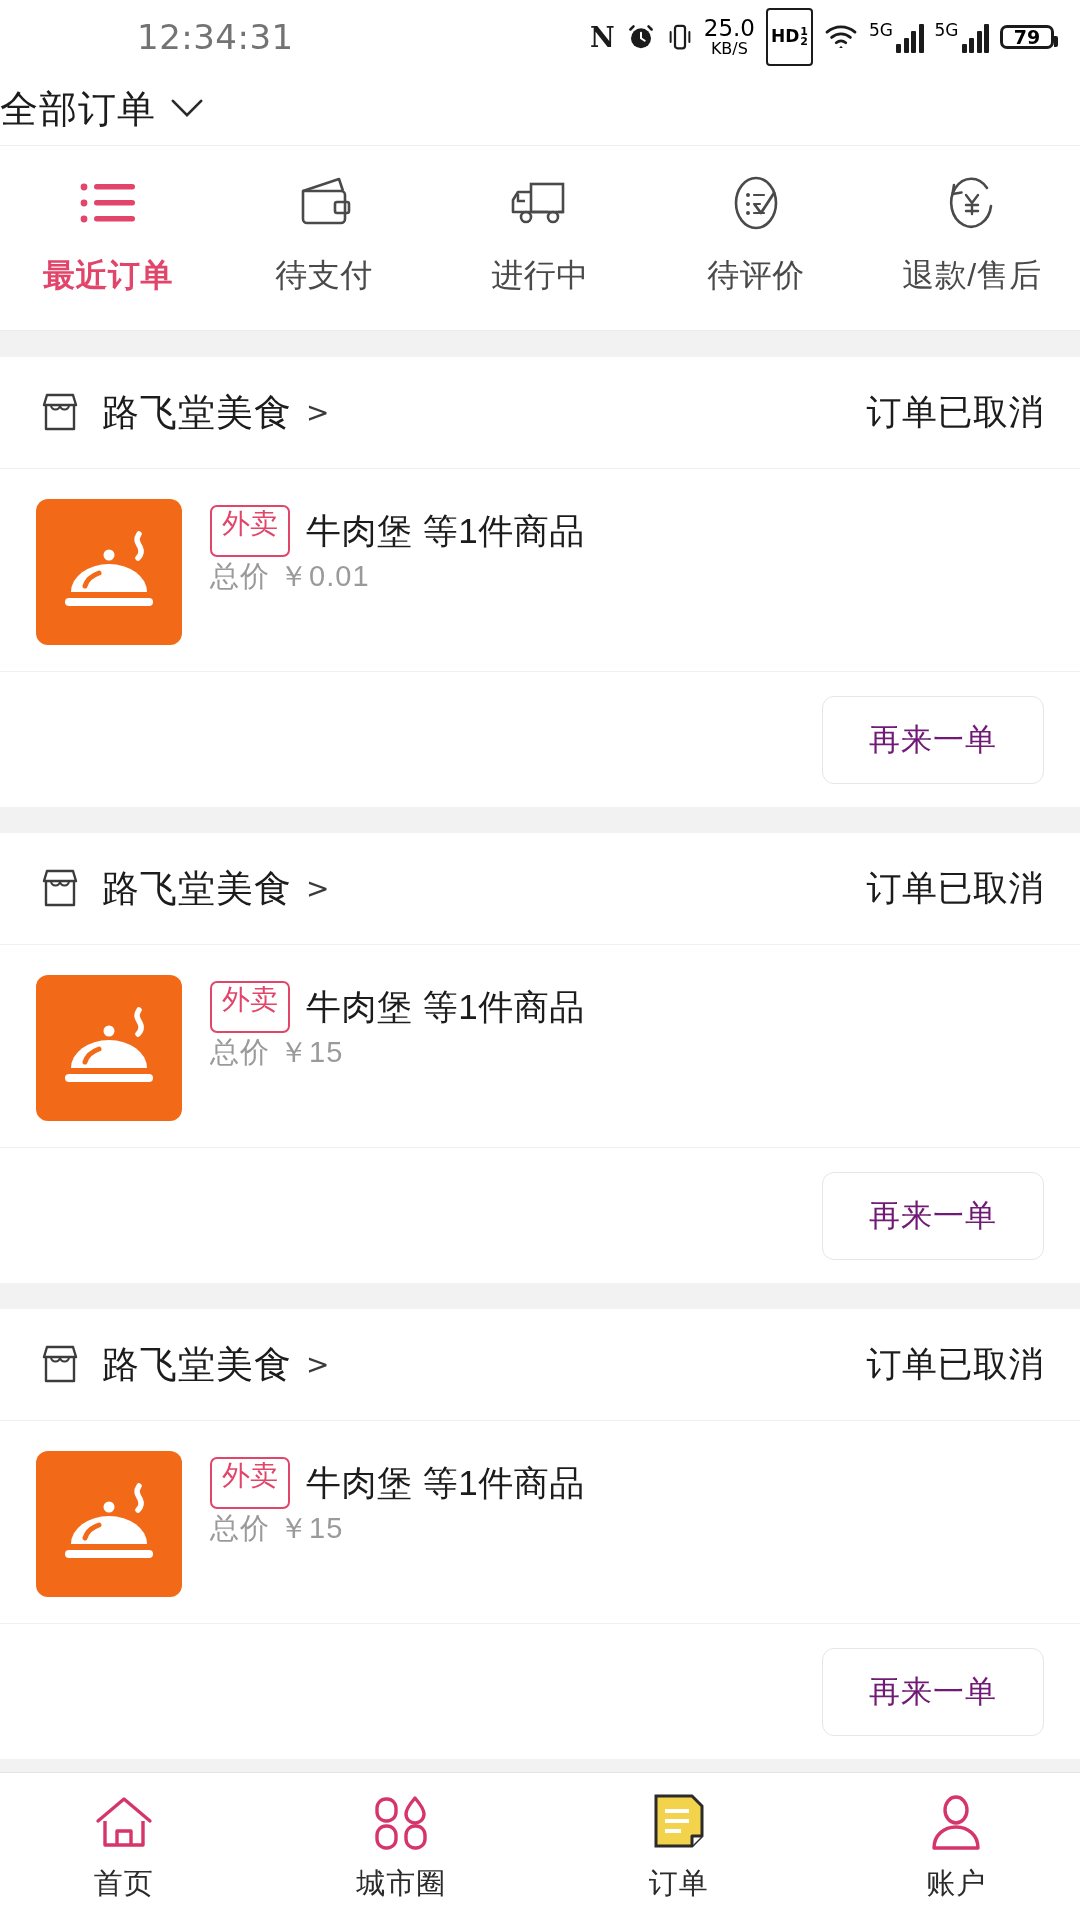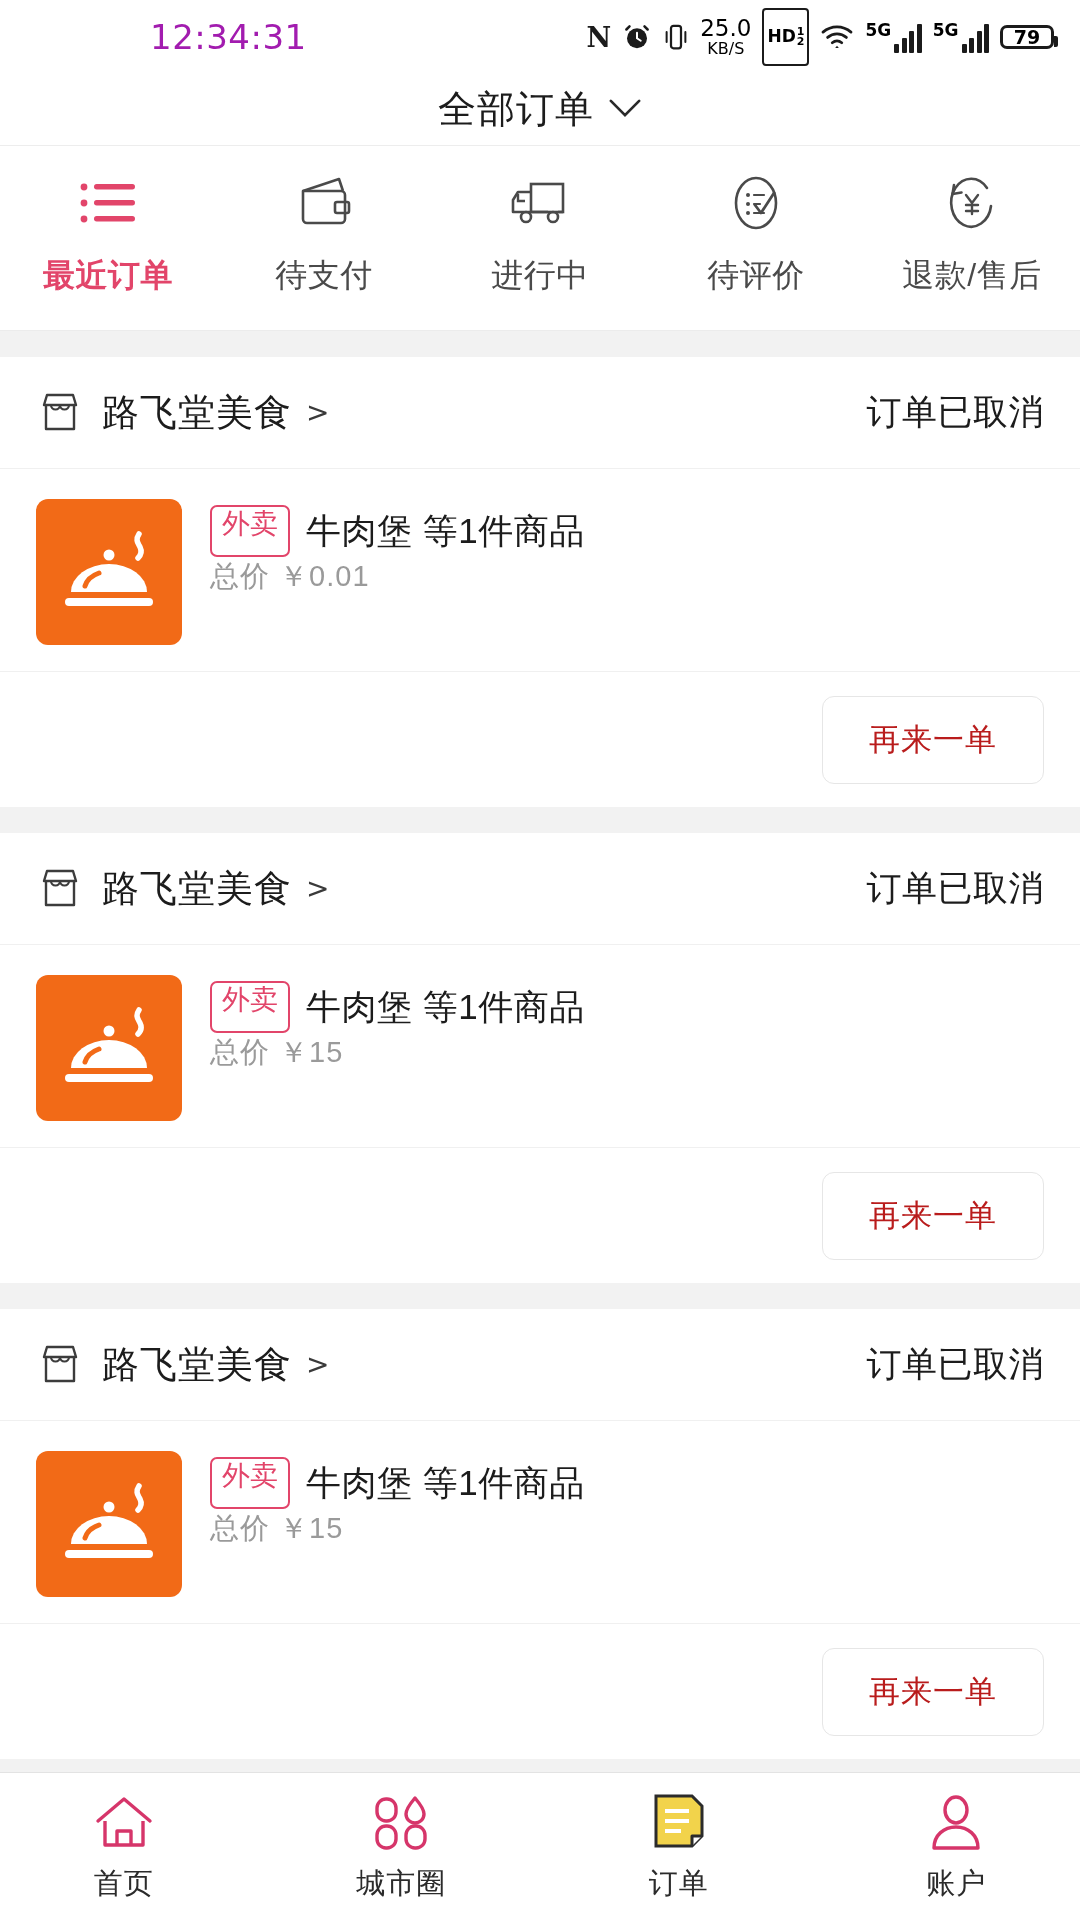--- a/index.html
+++ b/index.html
@@ -11,61 +11,61 @@
   }
   #app { width:1080px; height:1920px; display:flex; flex-direction:column; background:#ffffff; }
 
   
   .statusbar {
     height:74px; background:#ffffff;
     display:flex; align-items:center;
     padding:0 26px 0 0; position:relative; flex:none;
   }
   .sb-time {
-    position:absolute; left:150px; top:50%; transform:translateY(-50%);
-    font-size:34px; color:#a21caf; letter-spacing:0.5px;
+    position:absolute; left:137px; top:50%; transform:translateY(-50%);
+    font-size:34px; color:#737373; letter-spacing:0.5px;
     font-family:"DejaVu Sans",sans-serif;
   }
   .sb-right {
     margin-left:auto; display:flex; align-items:center; gap:11px; height:100%;
   }
   .sb-ico { display:flex; align-items:center; justify-content:center; color:#1b1b1b; }
   .sb-nfc {
     font-size:27px; font-weight:bold; font-family:"DejaVu Serif",serif;
     border:none; line-height:1;
   }
   .sb-netspeed { display:flex; flex-direction:column; align-items:center; line-height:1; }
   .sb-netspeed .n1 { font-size:23px; font-family:"DejaVu Sans",sans-serif; }
   .sb-netspeed .n2 { font-size:16px; font-family:"DejaVu Sans",sans-serif; margin-top:1px; }
   .sb-hd {
     border:2.5px solid #1b1b1b; border-radius:4px;
     font-size:17px; font-weight:bold; padding:17px 3px; line-height:1.05;
     display:flex; align-items:center; font-family:"DejaVu Sans",sans-serif;
   }
   .sb-5g { display:flex; align-items:flex-end; gap:3px; }
-  .sb-5g .lbl { font-size:17px; font-weight:bold; line-height:1; margin-bottom:14px;
+  .sb-5g .lbl { font-size:17px; font-weight:normal; line-height:1; margin-bottom:14px;
                 font-family:"DejaVu Sans",sans-serif; }
   .bars { display:flex; align-items:flex-end; gap:2.5px; height:30px; }
   .bars i { display:block; width:5px; background:#1b1b1b; border-radius:1px; }
   .bars i:nth-child(1){height:9px}.bars i:nth-child(2){height:15px}
   .bars i:nth-child(3){height:22px}.bars i:nth-child(4){height:29px}
   .sb-batt {
     width:54px; height:24px; border:3px solid #1b1b1b; border-radius:7px;
     display:flex; align-items:center; justify-content:center; position:relative;
   }
   .sb-batt::after {
     content:""; position:absolute; right:-7px; top:8px; width:4px; height:11px;
     background:#1b1b1b; border-radius:0 2px 2px 0;
   }
   .sb-batt span { font-size:19px; font-weight:bold; font-family:"DejaVu Sans",sans-serif; }
 
   
   .titlebar {
     height:72px; background:#ffffff; display:flex; align-items:center;
-    justify-content:center; gap:14px; border-bottom:1px solid #ededed; flex:none;
+    gap:14px; border-bottom:1px solid #ededed; flex:none;
   }
   .titlebar .ttl { font-size:38px; color:#1c1c1c; letter-spacing:1px; }
 
   
   .tabs {
     height:185px; background:#ffffff; display:flex; align-items:flex-start;
     padding-top:26px; border-bottom:1px solid #ececec; flex:none;
   }
   .tab { flex:1; display:flex; flex-direction:column; align-items:center; gap:20px; }
   .tab .ticon { height:62px; display:flex; align-items:center; justify-content:center; }
@@ -99,21 +99,21 @@
   }
   .goods { font-size:35px; color:#1c1c1c; letter-spacing:0.5px; }
   .price { margin-top:34px; font-size:29px; color:#9a9a9a; letter-spacing:1px; }
 
   .order-foot {
     border-top:1px solid #f0f0f0; height:136px;
     display:flex; align-items:center; justify-content:flex-end; padding-right:36px;
   }
   .btn-again {
     border:1px solid #e6e6e6; border-radius:12px; background:#fff;
-    font-size:31px; color:#b91c1c; padding:22px 46px; letter-spacing:1px;
+    font-size:31px; color:#701a75; padding:22px 46px; letter-spacing:1px;
   }
 
   
   .bottomnav {
     height:148px; background:#ffffff; border-top:1px solid #e3e3e3;
     display:flex; align-items:center; flex:none;gap:30px;
   }
   .nav { flex:1; display:flex; flex-direction:column; align-items:center; gap:8px; }
   .nav .nicon { height:66px; display:flex; align-items:center; justify-content:center; }
   .nav .nlabel { font-size:29px; color:#2b2b2b; letter-spacing:1px; }

